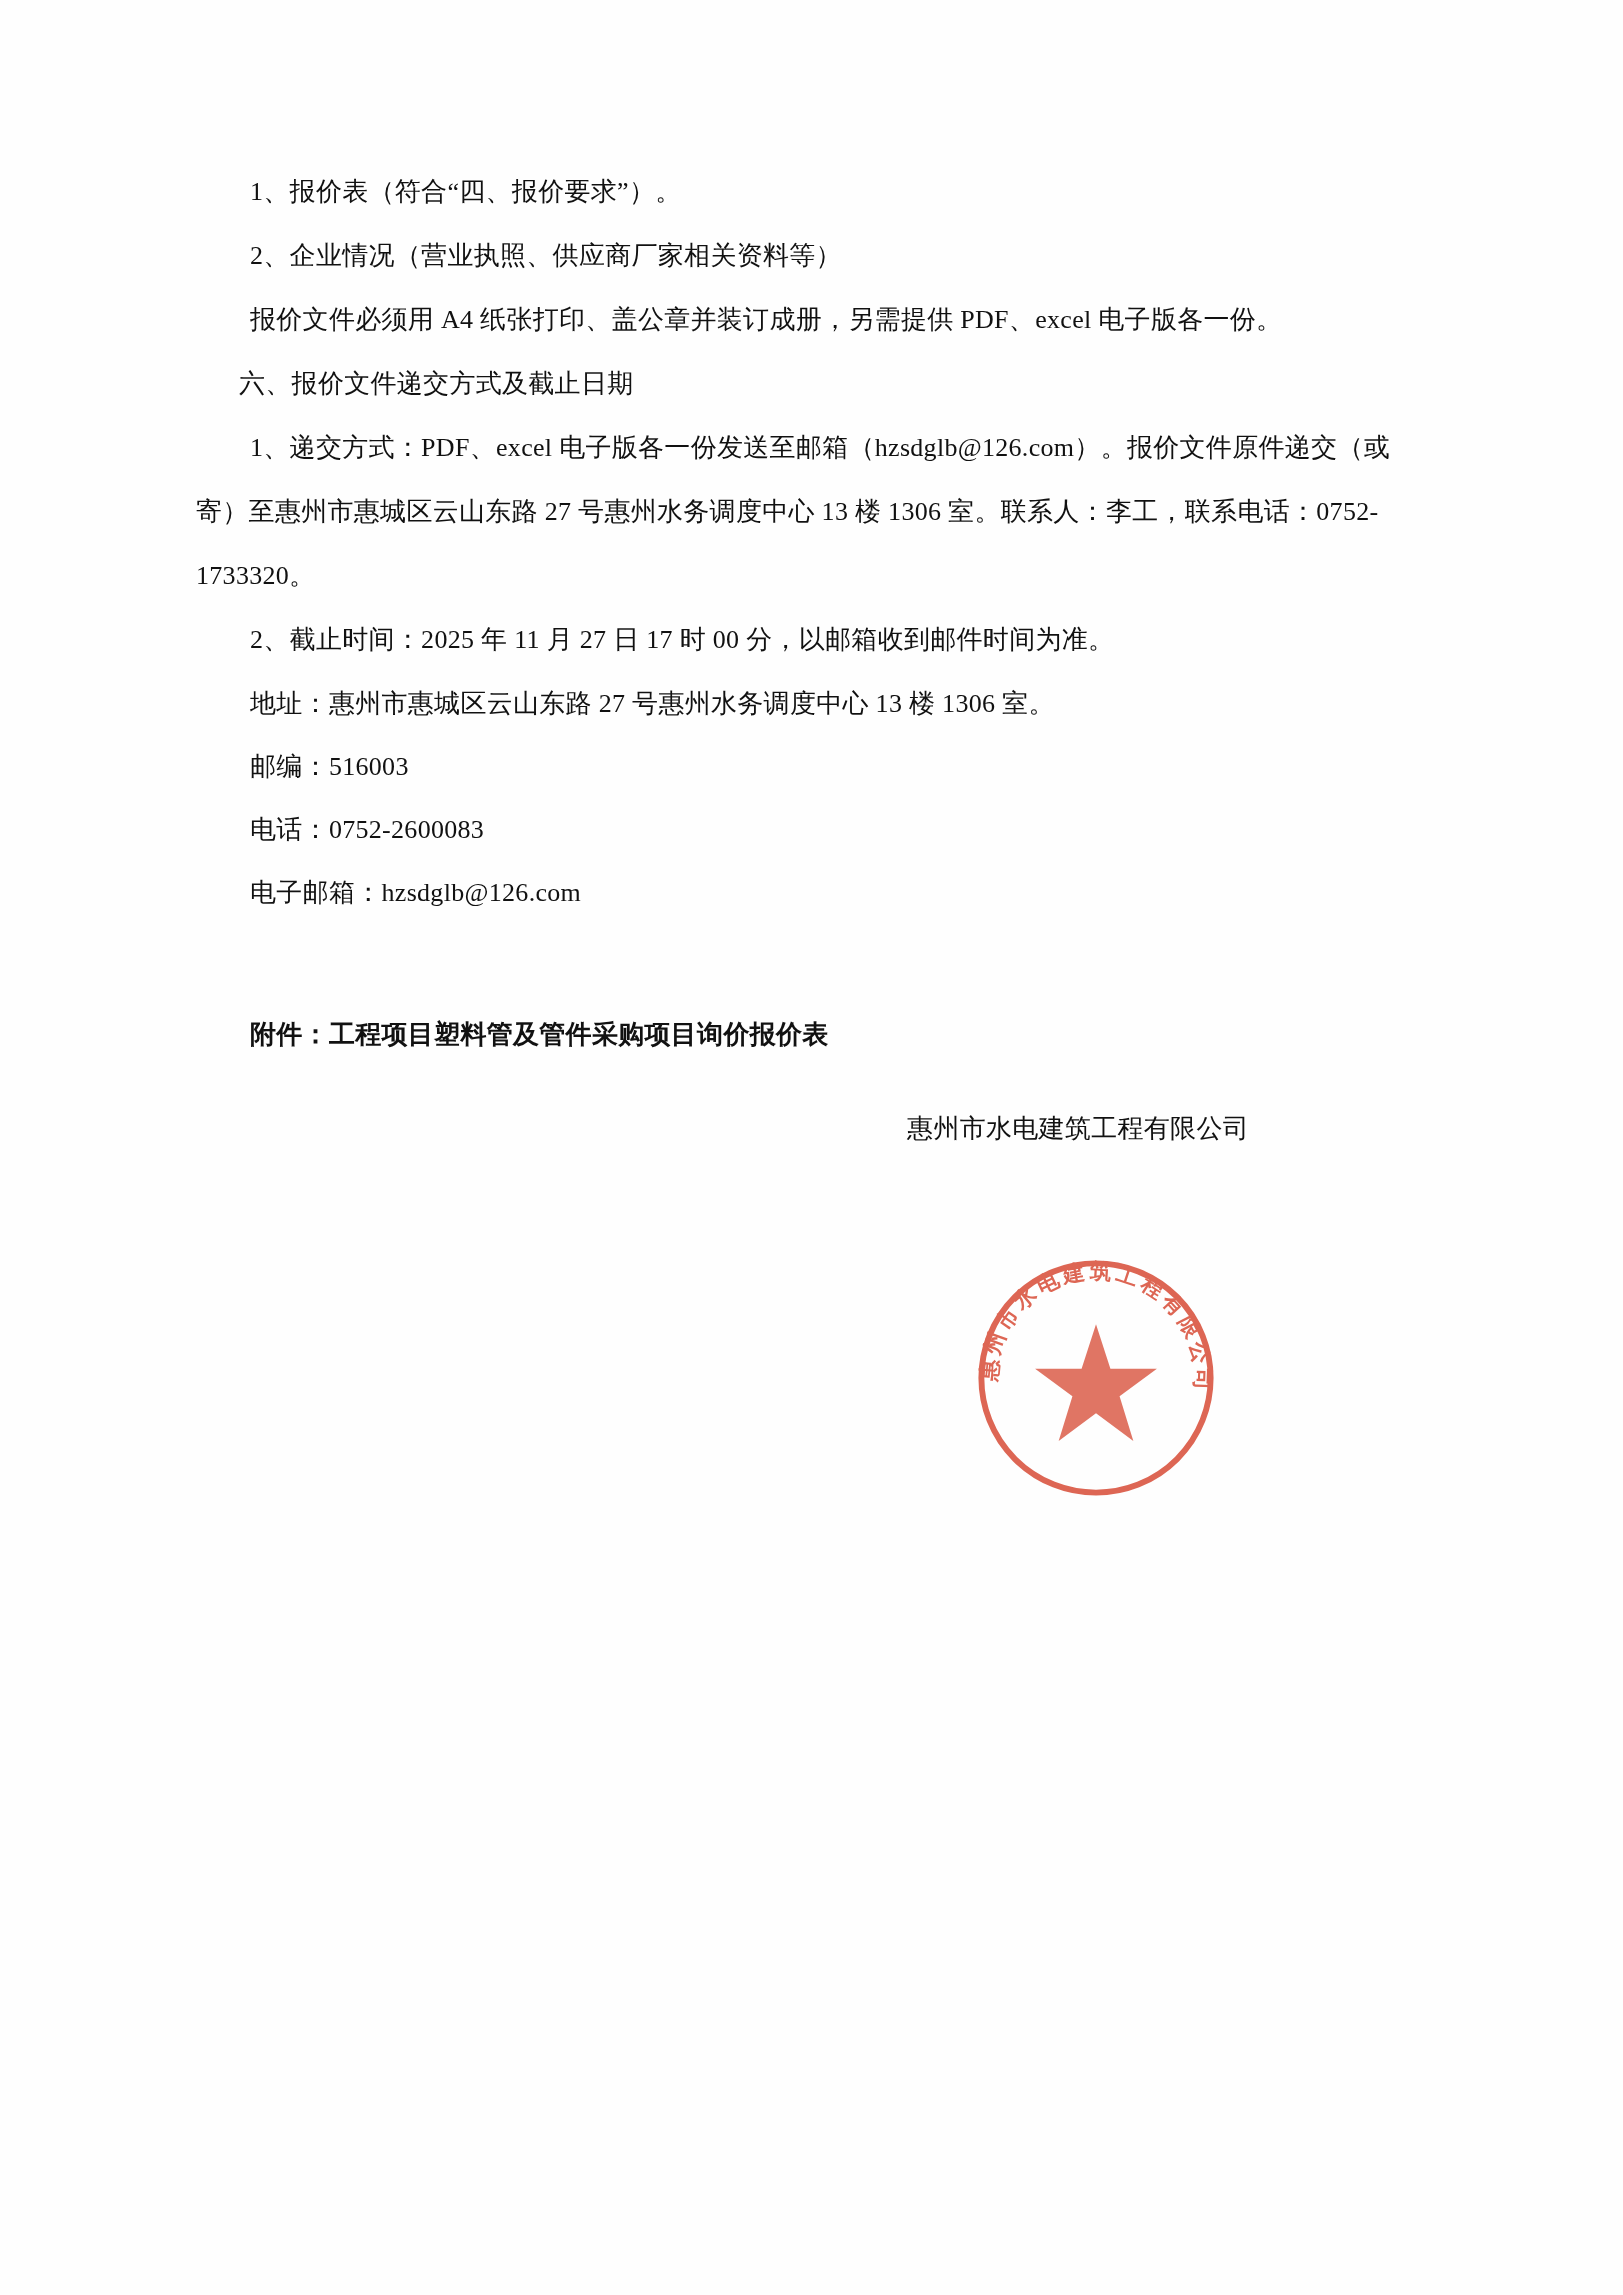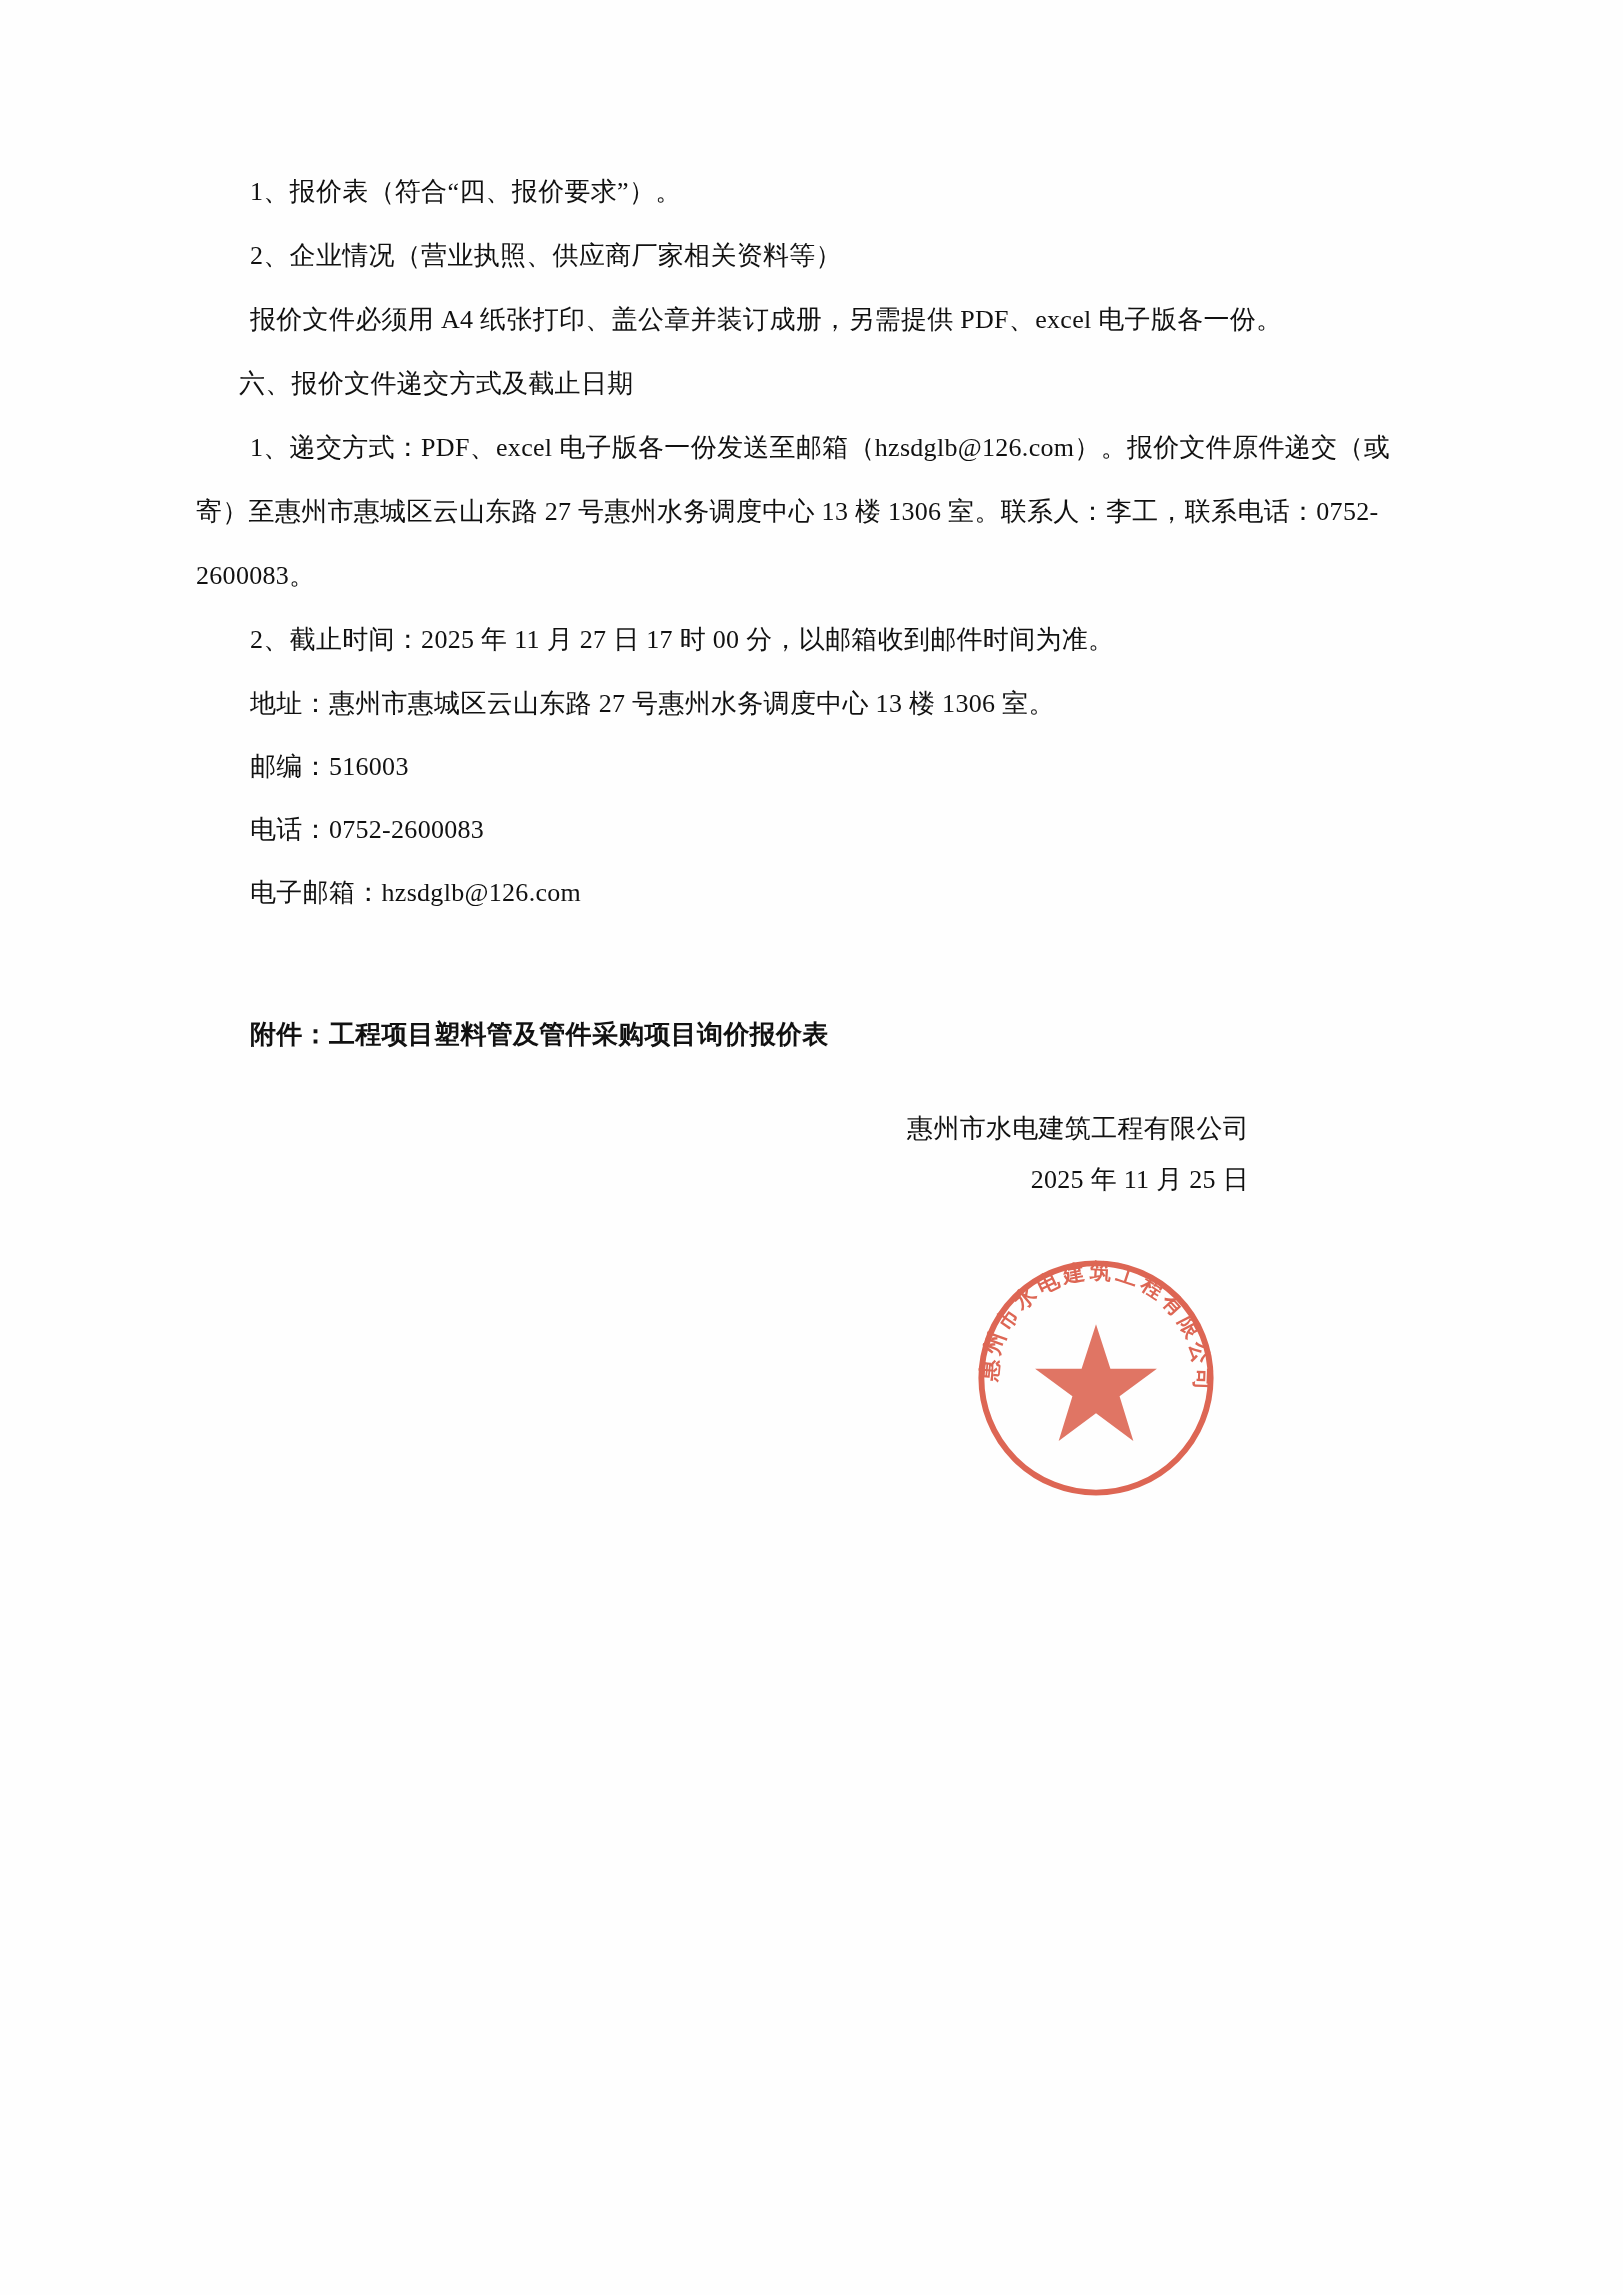--- a/index.html
+++ b/index.html
@@ -79,36 +79,35 @@
 
 <div class="page">
 
   <div class="content">
 
     <p class="indent">1、报价表（符合“四、报价要求”）。</p>
     <p class="indent">2、企业情况（营业执照、供应商厂家相关资料等）</p>
     <p class="flow">报价文件必须用 A4 纸张打印、盖公章并装订成册，另需提供 PDF、excel 电子版各一份。</p>
 
     <p class="heading">六、报价文件递交方式及截止日期</p>
-    <p class="flow">1、递交方式：PDF、excel 电子版各一份发送至邮箱（hzsdglb@126.com）。报价文件原件递交（或寄）至惠州市惠城区云山东路 27 号惠州水务调度中心 13 楼 1306 室。联系人：李工，联系电话：0752-2600083。</p>
+    <p class="flow">1、递交方式：PDF、excel 电子版各一份发送至邮箱（hzsdglb@126.com）。报价文件原件递交（或寄）至惠州市惠城区云山东路 27 号惠州水务调度中心 13 楼 1306 室。联系人：李工，联系电话：0752-1733320。</p>
     <p class="indent">2、截止时间：2025 年 11 月 27 日 17 时 00 分，以邮箱收到邮件时间为准。</p>
 
 
     <div class="contact-block">
       <p>地址：惠州市惠城区云山东路 27 号惠州水务调度中心 13 楼 1306 室。</p>
       <p>邮编：516003</p>
       <p>电话：0752-2600083</p>
       <p>电子邮箱：hzsdglb@126.com</p>
     </div>
 
     <p class="attach">附件：工程项目塑料管及管件采购项目询价报价表</p>
 
     <div class="signature">
       <p>惠州市水电建筑工程有限公司</p>
-      <p>2025 年 11 月 25 日</p>
     </div>
 
   </div>
 
   <div class="seal">
     <svg width="262" height="262" viewBox="0 0 400 400" xmlns="http://www.w3.org/2000/svg">
       <defs>
         <path id="sealArc" d="M 200,200 m -152,0 a 152,152 0 1,1 304,0 a 152,152 0 1,1 -304,0"></path>
       </defs>
       <g opacity="0.82">

